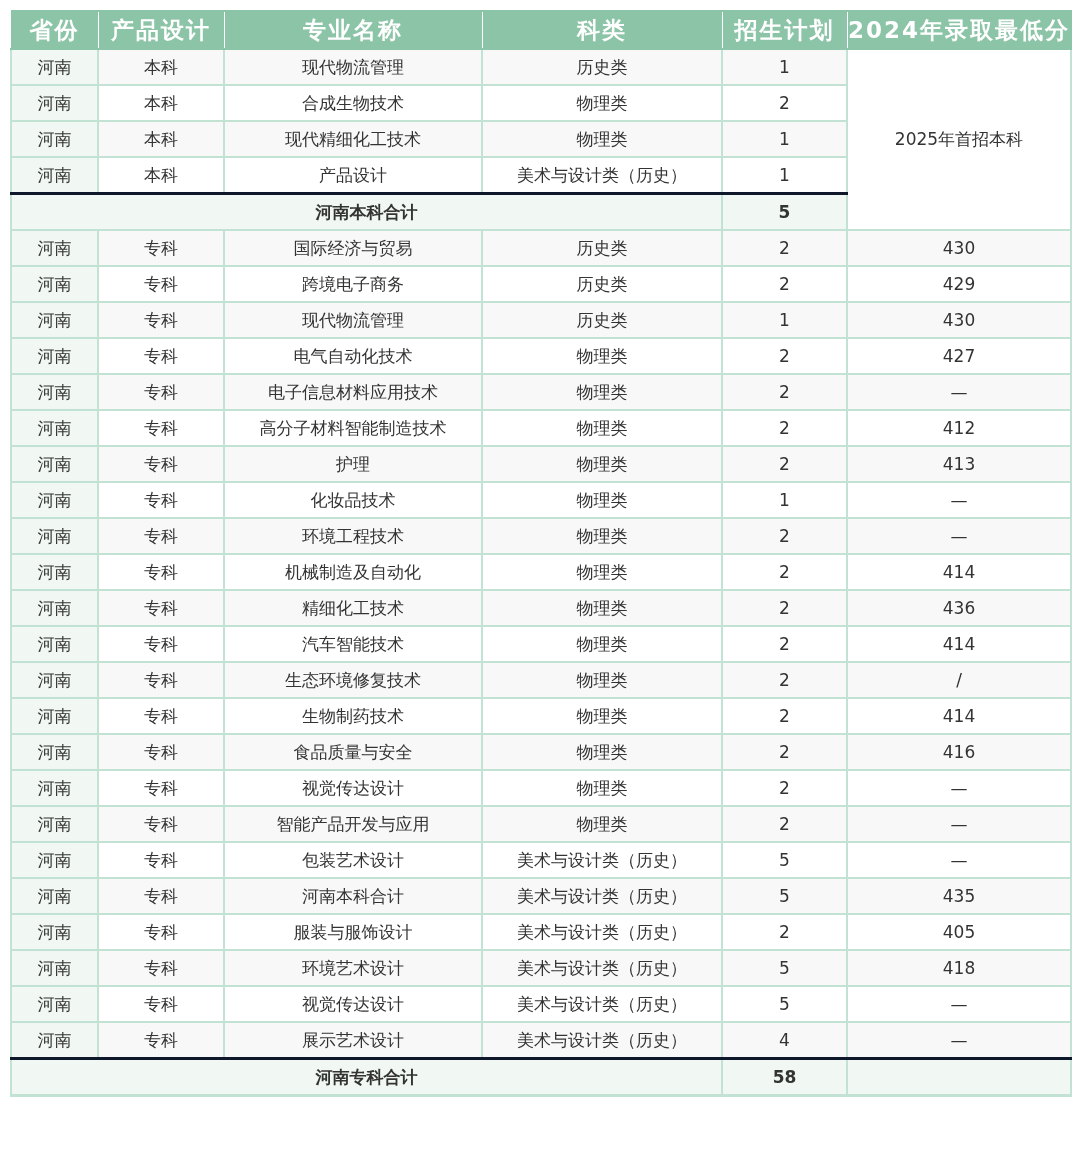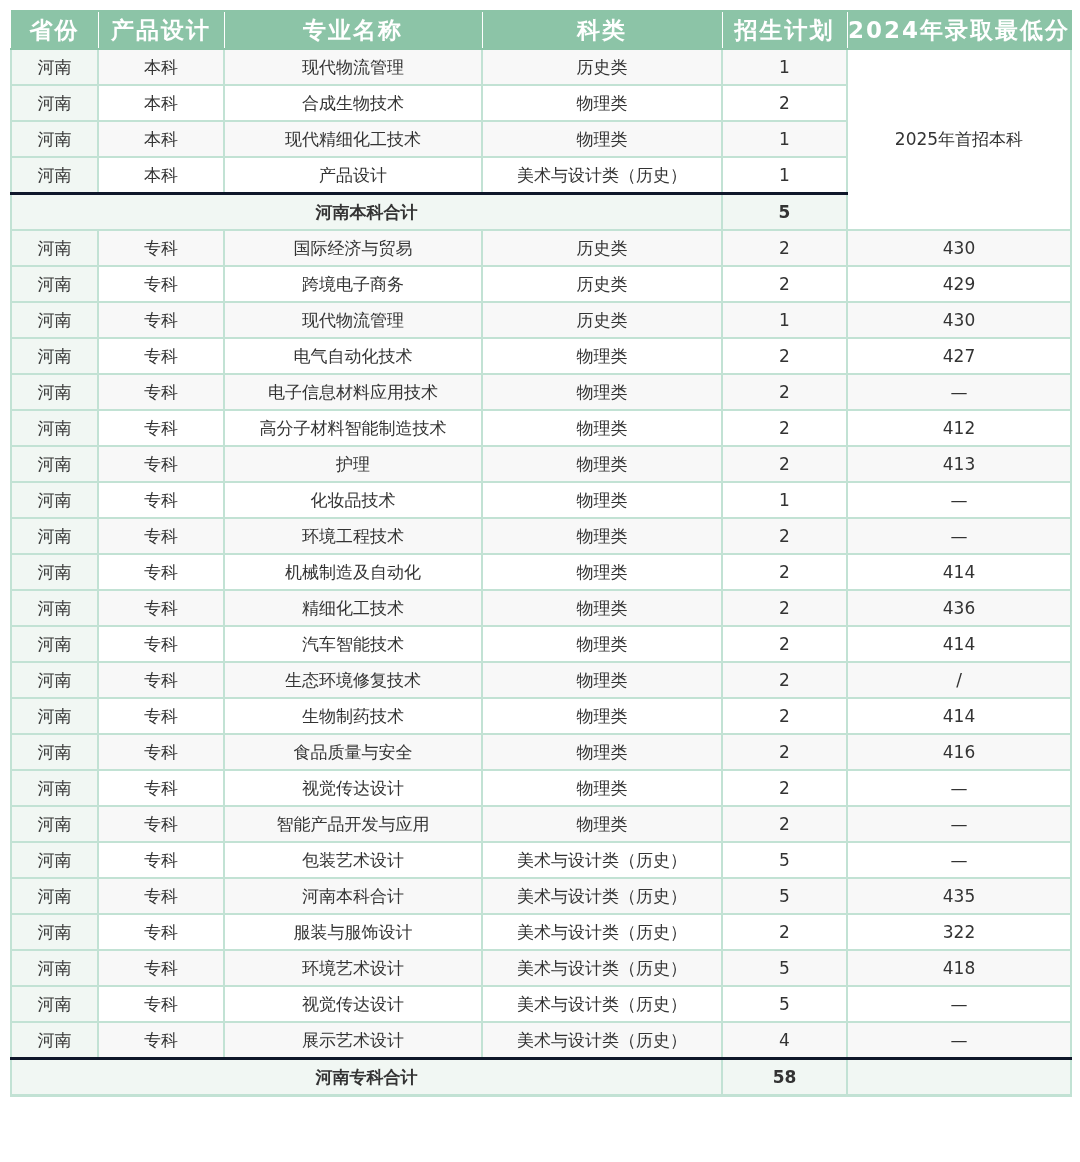--- a/index.html
+++ b/index.html
@@ -228,21 +228,21 @@
           <td>美术与设计类（历史）</td>
           <td>5</td>
           <td>435</td>
         </tr>
         <tr class="even">
           <td class="prov">河南</td>
           <td>专科</td>
           <td>服装与服饰设计</td>
           <td>美术与设计类（历史）</td>
           <td>2</td>
-          <td>322</td>
+          <td>405</td>
         </tr>
         <tr class="odd">
           <td class="prov">河南</td>
           <td>专科</td>
           <td>环境艺术设计</td>
           <td>美术与设计类（历史）</td>
           <td>5</td>
           <td>418</td>
         </tr>
         <tr class="even">

